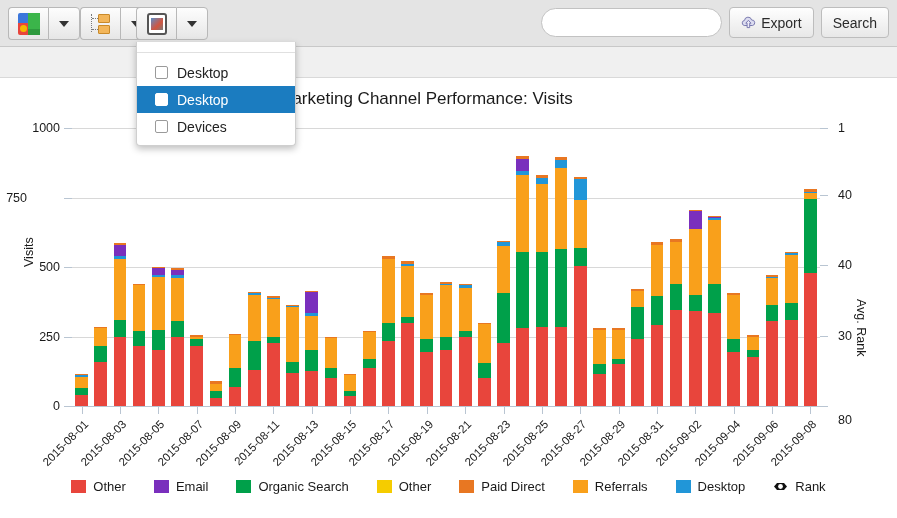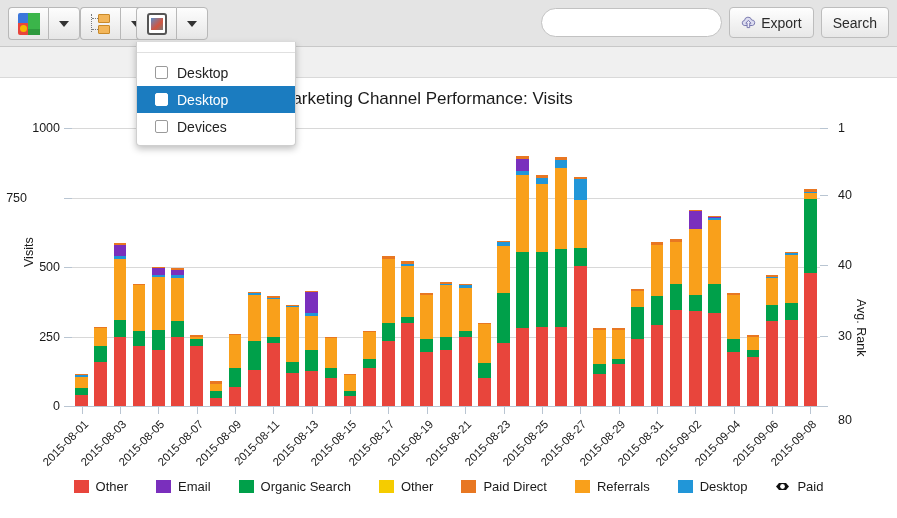--- a/index.html
+++ b/index.html
@@ -505,21 +505,21 @@
       </div>
       <div class="lg-item">
         <span class="lg-sw" style="background: rgb(33, 150, 216);"></span>
         <span>Desktop</span>
       </div>
       <div class="lg-item">
         <span class="lg-rank"><svg width="15" height="13" viewBox="0 0 15 13">
             <path d="M1 6.5 L4 3 L11 3 L14 6.5 L11 10 L4 10 Z" fill="#111"></path>
             <circle cx="7.5" cy="6.5" r="2.4" fill="#fff"></circle>
           </svg></span>
-        <span>Paid</span>
+        <span>Rank</span>
       </div>
     </div>
 <div class="ytick-l" style="top: 327px; right: 837px; width: 60px;">0</div>
     <div class="tickmark" style="left: 64px; top: 327px;"></div>
     <div class="ytick-l" style="top: 257.5px; right: 837px; width: 60px;">250</div>
     <div class="tickmark" style="left: 64px; top: 257.5px;"></div>
     <div class="ytick-l" style="top: 188px; right: 837px; width: 60px;">500</div>
     <div class="tickmark" style="left: 64px; top: 188px;"></div>
     <div class="ytick-l" style="top: 118.5px; right: 870px; width: 60px;">750</div>
     <div class="tickmark" style="left: 64px; top: 118.5px;"></div>

